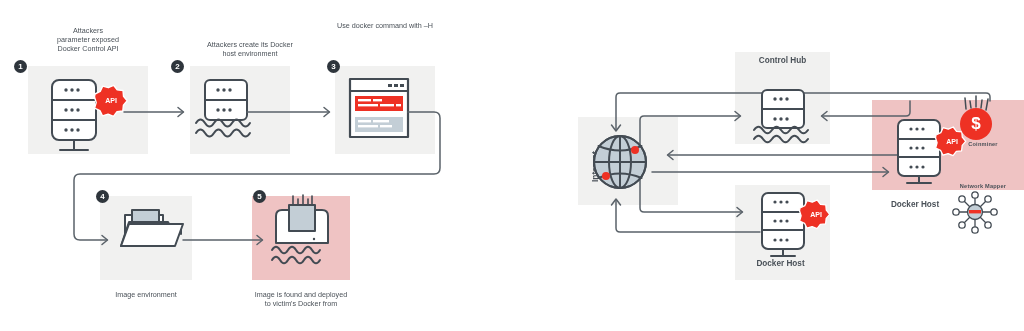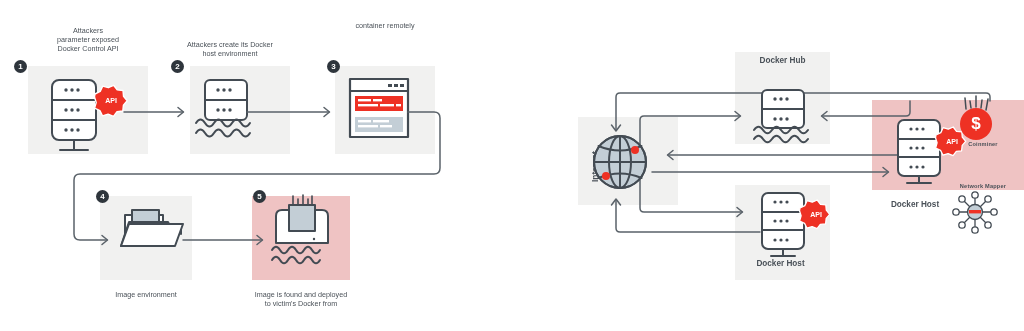--- a/index.html
+++ b/index.html
@@ -30,26 +30,26 @@
     <div class="panel grey" style="left:190px;top:66px;width:100px;height:88px;"></div>
     <div class="panel grey" style="left:335px;top:66px;width:100px;height:88px;"></div>
     <div class="panel grey" style="left:100px;top:196px;width:92px;height:84px;"></div>
     <div class="panel pink" style="left:252px;top:196px;width:98px;height:84px;"></div>
 
     <div class="cap cap-sm" style="left:26px;top:26px;width:124px;">
       <div>Attackers</div>
       <div>parameter exposed</div>
       <div>Docker Control API</div>
     </div>
-    <div class="cap cap-sm" style="left:165px;top:40px;width:130px;">
+    <div class="cap cap-sm" style="left:185px;top:40px;width:130px;">
       <div>Attackers create its Docker</div>
       <div>host environment</div>
     </div>
     <div class="cap cap-sm" style="left:305px;top:21px;width:160px;">
-      <div>container remotely</div>
+      <div>Use docker command with –H</div>
     </div>
     <div class="cap cap-sm" style="left:96px;top:290px;width:100px;">
       <div>Image environment</div>
     </div>
     <div class="cap cap-sm" style="left:241px;top:290px;width:120px;">
       <div>Image is found and deployed</div>
       <div>to victim's Docker from</div>
     </div>
 
     <div class="badge" style="left:14px;top:60px;">1</div>
@@ -170,21 +170,21 @@
   </div>
 
   <div>
 
     <div class="panel grey" style="left:578px;top:117px;width:100px;height:88px;"></div>
     <div class="panel grey" style="left:735px;top:52px;width:95px;height:92px;"></div>
     <div class="panel grey" style="left:735px;top:185px;width:95px;height:95px;"></div>
     <div class="panel pink" style="left:872px;top:100px;width:152px;height:90px;"></div>
 
     <div class="vlabel" style="left:590px;top:182px;">Internet</div>
-    <div class="cap cap-md" style="left:735px;top:56px;width:95px;">Docker Hub</div>
+    <div class="cap cap-md" style="left:735px;top:56px;width:95px;">Control Hub</div>
     <div class="cap cap-md" style="left:733px;top:259px;width:95px;">Docker Host</div>
     <div class="cap cap-md" style="left:865px;top:200px;width:100px;">Docker Host</div>
 
     <div class="cap" style="left:950px;top:141px;width:66px;font-size:5.6px;font-weight:bold;letter-spacing:.2px;">Coinminer</div>
     <div class="cap" style="left:938px;top:183px;width:90px;font-size:5.6px;font-weight:bold;letter-spacing:.2px;">Network Mapper</div>
 
     <svg width="1024" height="331">
       <g fill="none" stroke="#434b53" stroke-width="2" stroke-linecap="round" stroke-linejoin="round">
 
         <g stroke="#5a6269" stroke-width="1.5">

